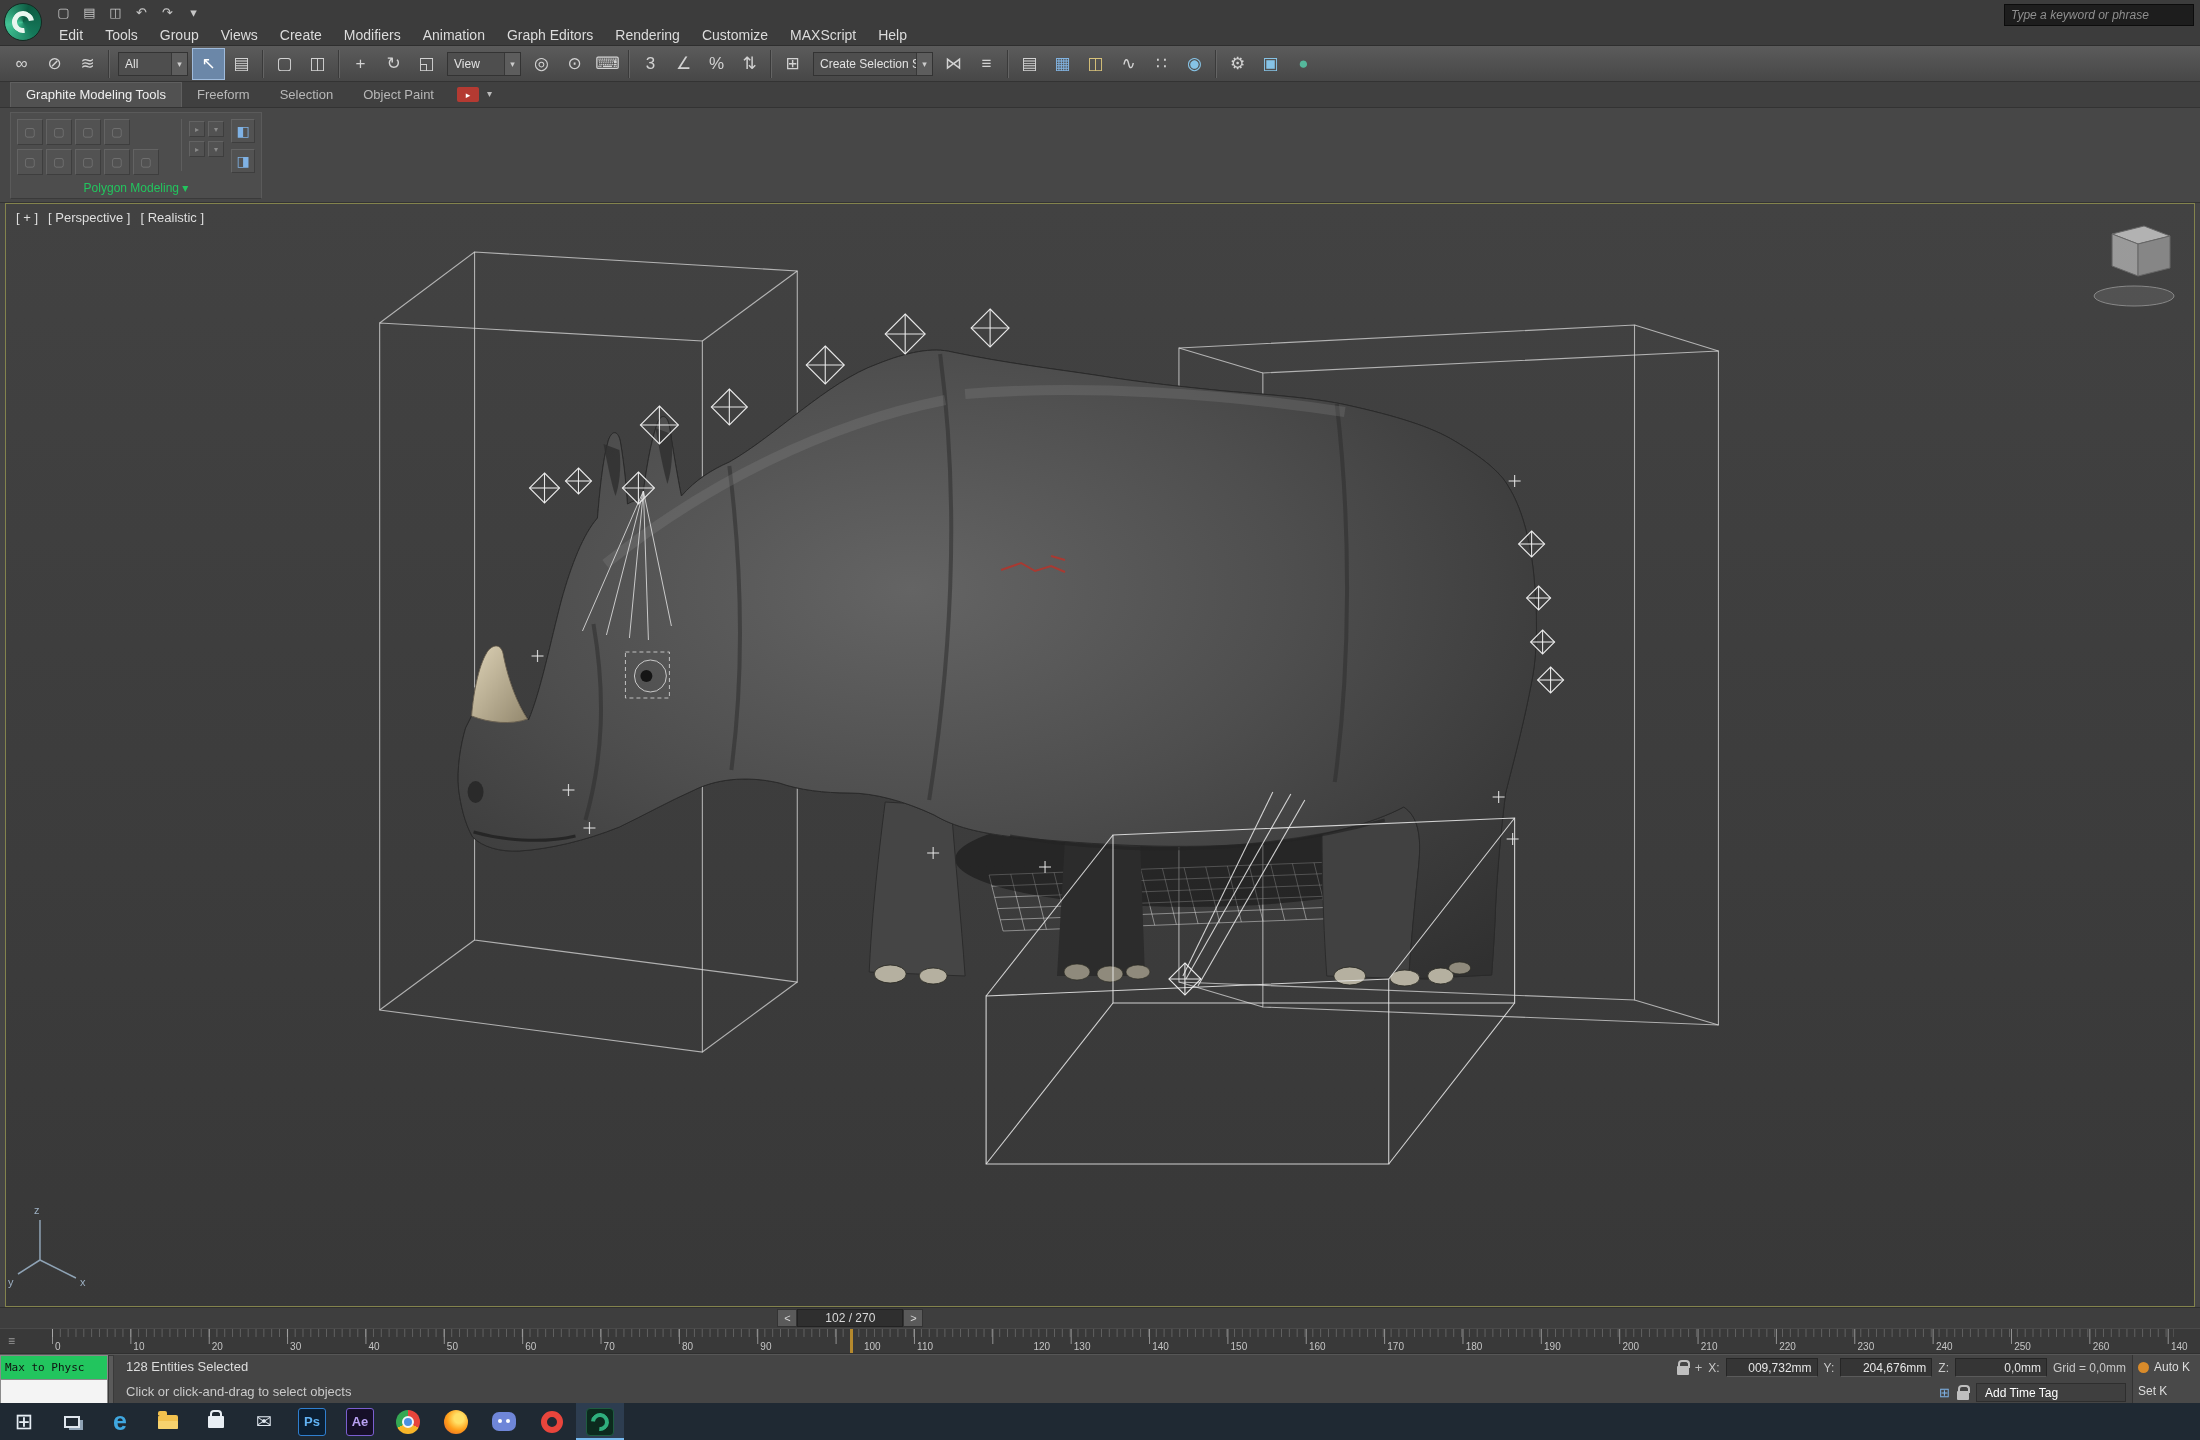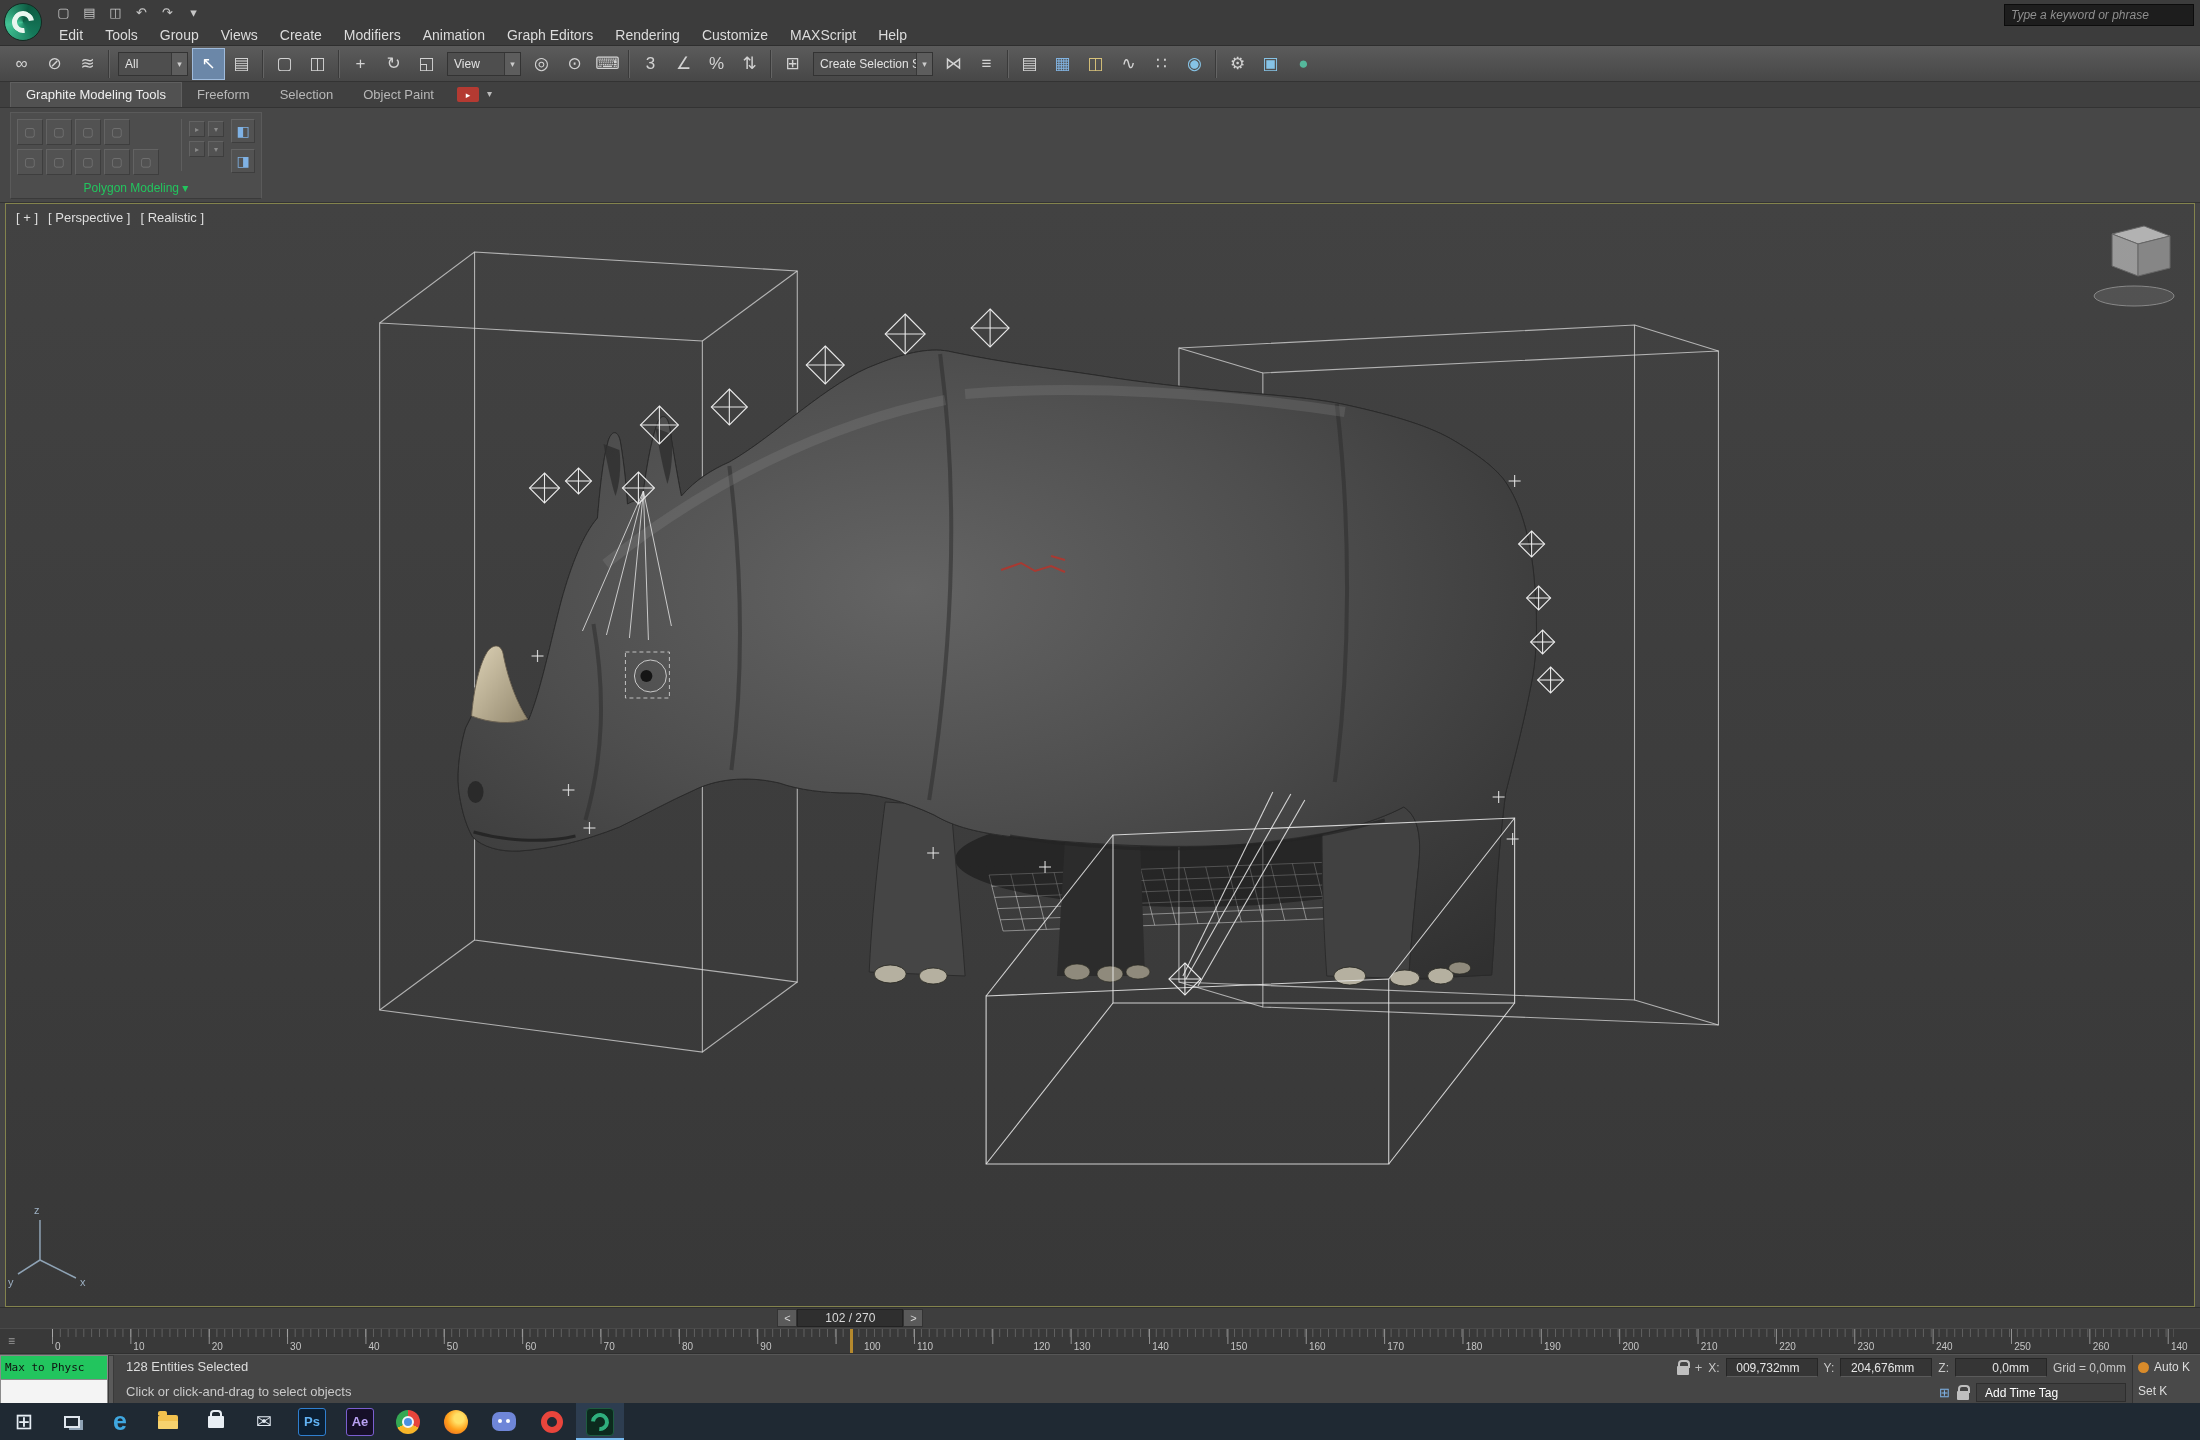--- a/index.html
+++ b/index.html
@@ -77,21 +77,21 @@
   .listener{position:absolute;left:0;top:0;width:108px;height:49px}
   .listener .l1{height:25px;background:#22c55e;border:1px solid #8a8a8a;color:#111;
         font-family:"DejaVu Sans Mono",monospace;font-size:11px;display:flex;align-items:center;padding:0 4px;white-space:nowrap;overflow:hidden}
   .listener .l2{height:24px;background:#f4f4f4;border:1px solid #8a8a8a;border-top:none}
   #splitter{position:absolute;left:108px;top:0;width:6px;height:49px;background:#5a5a5a;border:1px solid #3a3a3a}
   #sel-text{position:absolute;left:126px;top:4px;font-size:13px;color:#ddd}
   #prompt-text{position:absolute;left:126px;top:29px;font-size:13px;color:#c9c9c9}
   #coords{position:absolute;right:74px;top:3px;display:flex;align-items:center;gap:6px}
   .clab{font-size:12px;color:#c9c9c9}
   .cfield{width:92px;height:19px;background:#353535;border:1px solid #262626;border-bottom-color:#5a5a5a;color:#e6e6e6;
-        font-size:12px;display:flex;align-items:center;justify-content:flex-end;padding:0 17px}
+        font-size:12px;display:flex;align-items:center;justify-content:flex-end;padding:0 5px}
   .lock{width:12px;height:9px;background:#bfbfbf;border-radius:1px;position:relative;margin-top:6px}
   .lock::before{content:"";position:absolute;top:-6px;left:1px;width:8px;height:6px;border:2px solid #bfbfbf;border-bottom:none;border-radius:4px 4px 0 0}
   .sicon{color:#bdbdbd;font-size:13px}
   #timetag{position:absolute;right:74px;top:28px;display:flex;align-items:center;gap:7px}
   #timetag .field{width:150px;height:19px;background:#3f3f3f;border:1px solid #2e2e2e;color:#ffffff;font-size:12px;
         display:flex;align-items:center;padding:0 8px}
   #keycol{position:absolute;right:0;top:0;width:68px;height:49px;border-left:1px solid #333;background:#494949;overflow:hidden}
   .krow{height:24px;display:flex;align-items:center;gap:5px;padding-left:5px;font-size:12px;color:#ddd;white-space:nowrap}
   .kdot{width:11px;height:11px;border-radius:50%;background:#d98b2a;flex:none}
 

